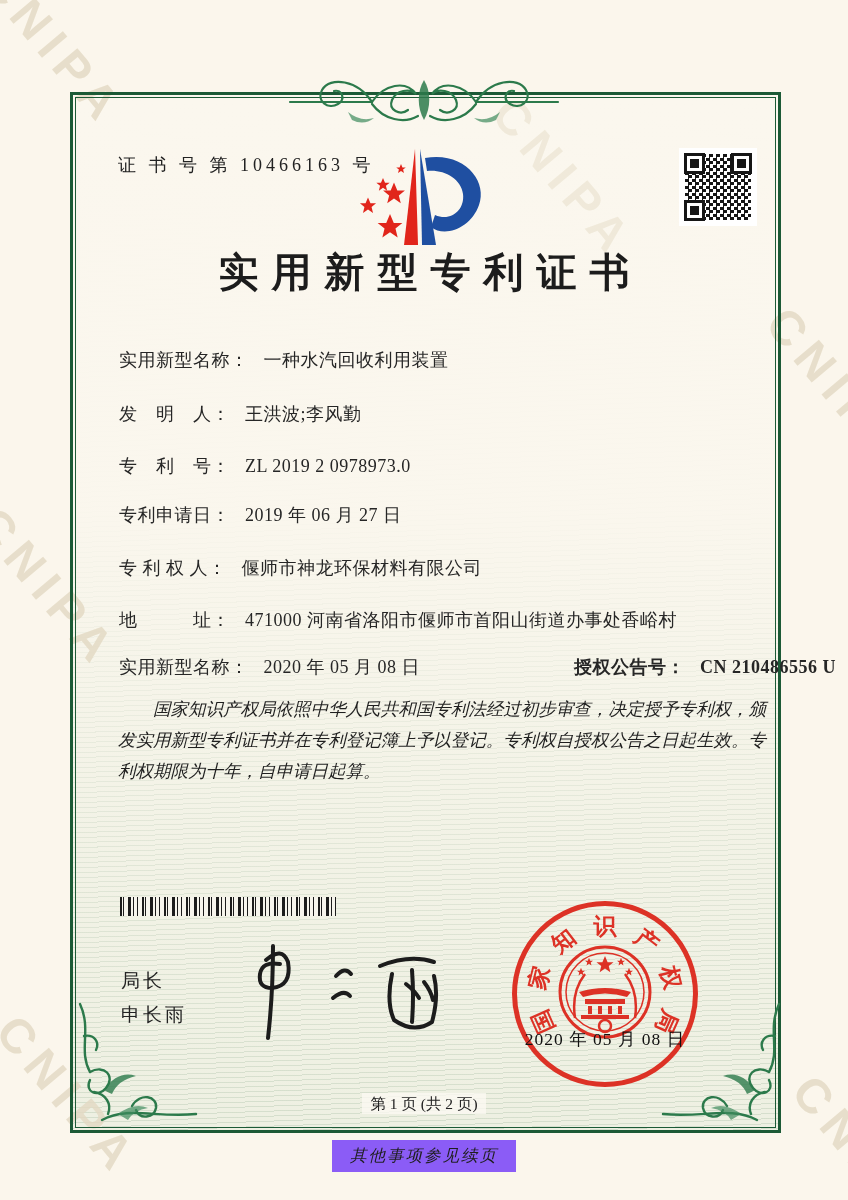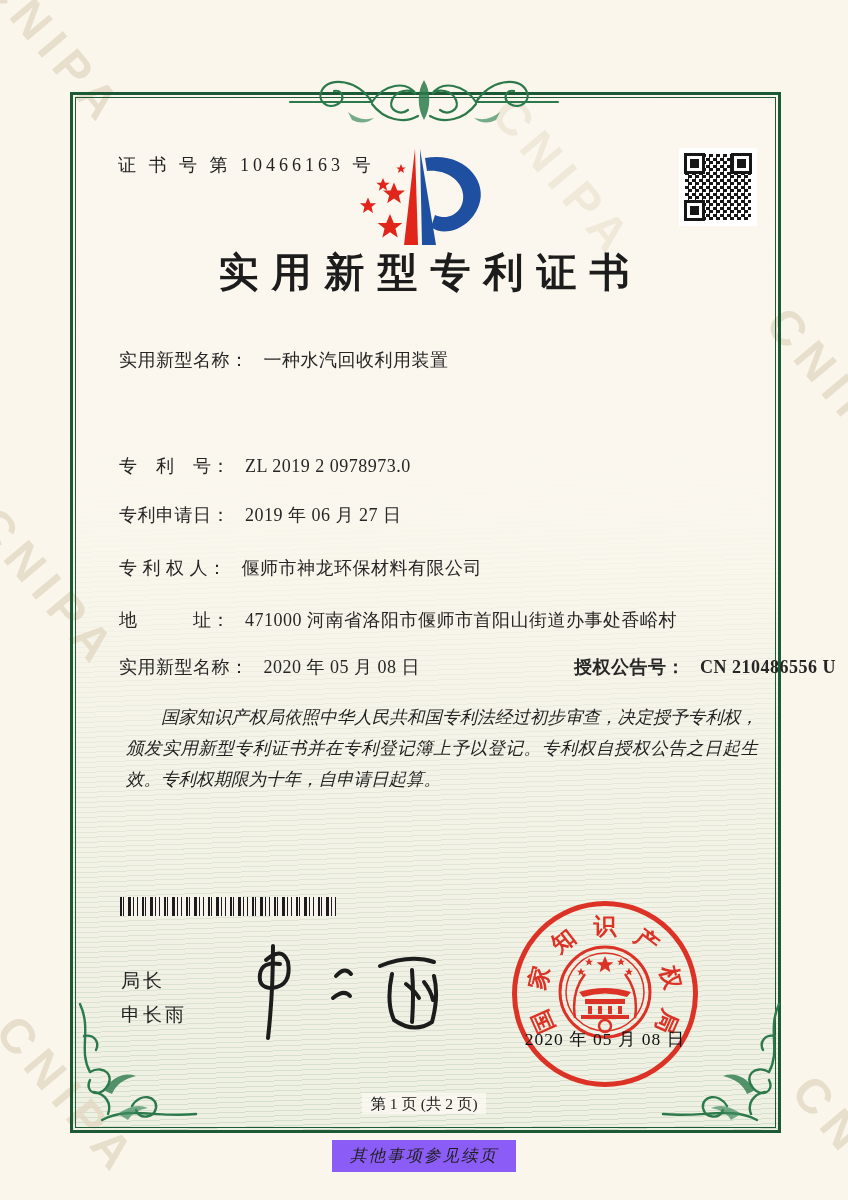--- a/index.html
+++ b/index.html
@@ -49,21 +49,21 @@
   .title{position:absolute; left:0; right:0; top:245px; text-align:center;
     font-size:40px; font-weight:700; letter-spacing:13px; text-indent:13px; color:#1c1c1c;}
 
   .f-row{position:absolute; left:119px; font-size:18px; letter-spacing:.5px; white-space:nowrap; color:#262626;}
   .f-label{display:inline-block;}
   .f-value{display:inline-block; margin-left:10px;}
   .grant-pair{position:absolute; left:455px; top:0; font-size:18px; white-space:nowrap;font-weight:bold;}
 
   .body-text{position:absolute; left:118px; top:694px; width:648px;
     font-size:17.5px; line-height:31px; text-align:justify; color:#1f1f1f; font-style:italic;}
-  .body-text p{margin:8px; text-indent:2em;}
+  .body-text p{margin:0; text-indent:2em;}
 
   .barcode{position:absolute; left:120px; top:897px; width:216px; height:19px;
     background:repeating-linear-gradient(90deg,
       #1c1c1c 0 2px, #f6f4ec 2px 3px, #1c1c1c 3px 4px, #f6f4ec 4px 8px,
       #1c1c1c 8px 11px, #f6f4ec 11px 13px, #1c1c1c 13px 14px, #f6f4ec 14px 17px,
       #1c1c1c 17px 18px, #f6f4ec 18px 22px);}
 
   .signer-title{position:absolute; left:121px; top:968px; font-size:19px; letter-spacing:3px;}
   .signer-name{position:absolute; left:121px; top:1002px; font-size:19px; letter-spacing:3px;}
   .signature{position:absolute; left:240px; top:940px;}
@@ -162,20 +162,24 @@
       <div class="qr-finder tl"></div>
       <div class="qr-finder tr"></div>
       <div class="qr-finder bl"></div>
     </div>
 
     <div class="title">实用新型专利证书</div>
 
     <div class="f-row" style="top:348px;">
       <span class="f-label">实用新型名称：</span>
       <span class="f-value">一种水汽回收利用装置</span>
+    </div>
+    <div class="f-row" style="top:402px;">
+      <span class="f-label">发　明　人：</span>
+      <span class="f-value">王洪波;李风勤</span>
     </div>
     <div class="f-row" style="top:454px;">
       <span class="f-label">专　利　号：</span>
       <span class="f-value">ZL 2019 2 0978973.0</span>
     </div>
     <div class="f-row" style="top:503px;">
       <span class="f-label">专利申请日：</span>
       <span class="f-value">2019 年 06 月 27 日</span>
     </div>
     <div class="f-row" style="top:556px;">

